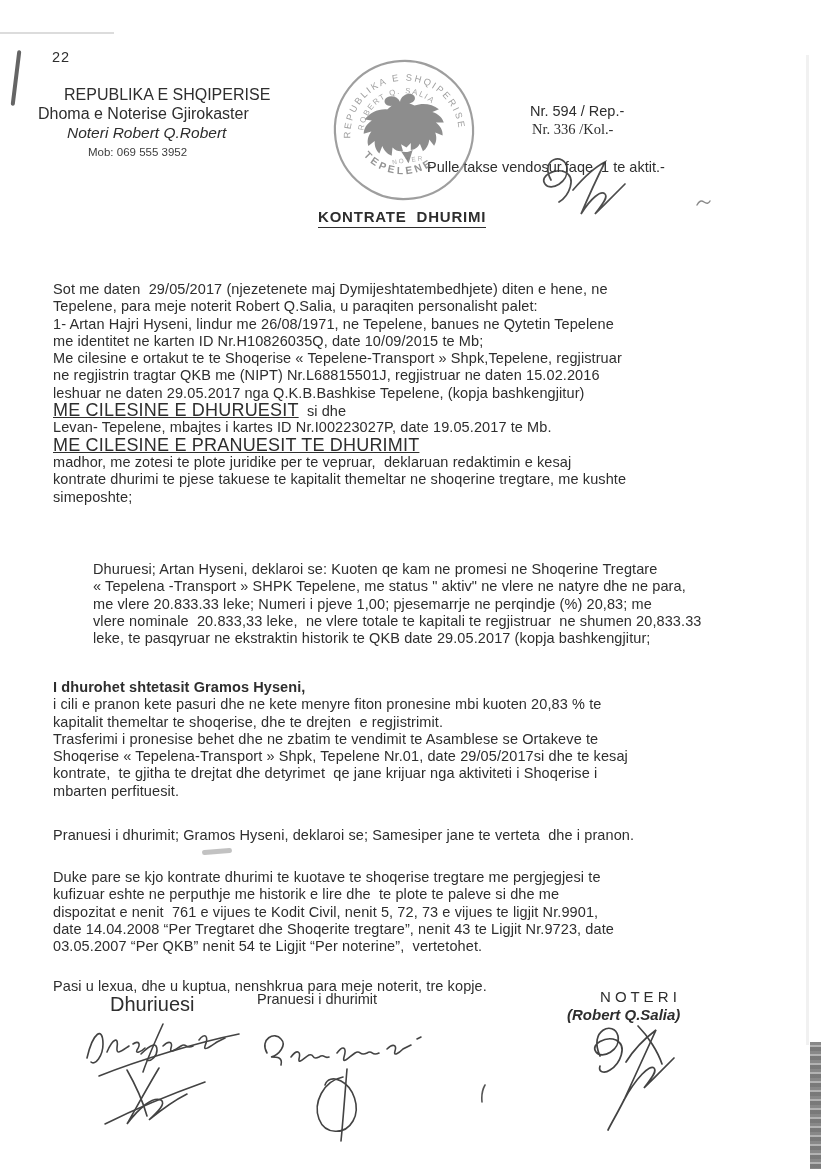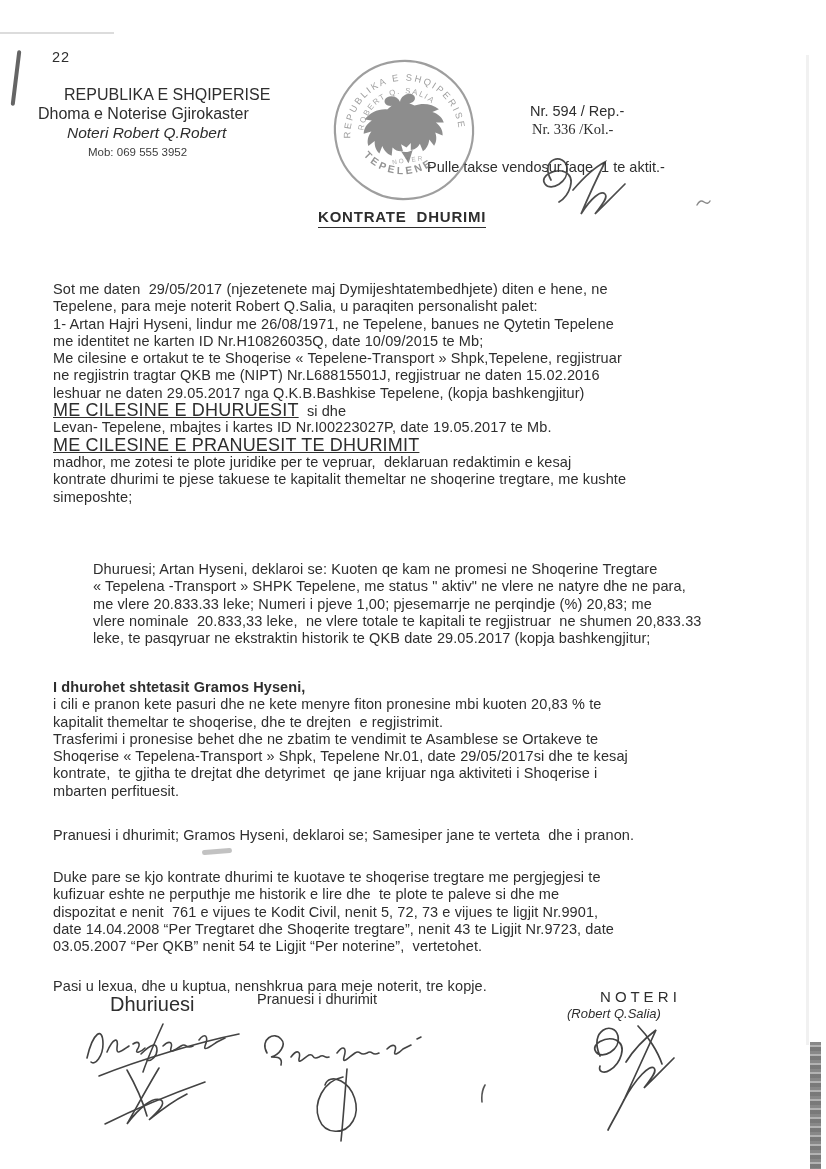--- a/index.html
+++ b/index.html
@@ -27,21 +27,21 @@
   }
   
   .para{position:absolute; left:53px; width:748px;}
   .line{line-height:17.3px; height:17.3px; font-size:14.5px; letter-spacing:.1px; white-space:pre;}
   .line .u{text-decoration:underline; font-size:18px; letter-spacing:.2px;}
   .line .b{font-weight:bold;margin-top:33px;}
   
   .sig-left-label{left:110px; top:977px; font-size:20px;margin-top:16px;}
   .sig-center-label{left:257px; top:991px; font-size:14.5px;}
   .sig-right-title{left:600px; top:988px; font-size:15px; white-space:pre;}
-  .sig-right-name{left:567px; top:1006px; font-size:13px; font-style:italic;}
+  .sig-right-name{left:567px; top:1006px; font-size:15px; font-style:italic;font-weight:bold;}
   
   .pen-mark{left:14px; top:50px; width:4px; height:56px; background:#4a4a4a;
     border-radius:2px; transform:rotate(7deg); opacity:.85;}
   .edge-line{left:0; top:32px; width:114px; height:1.5px; background:#dcdcdc;}
   .smudge{left:202px; top:849px; width:30px; height:5px; background:#8f8f8f;
     opacity:.55; border-radius:3px; transform:rotate(-5deg);}
   .right-binding{left:810px; top:1042px; width:11px; height:127px; opacity:.8;
     background:repeating-linear-gradient(180deg,#6a6a6a 0 3px,#9f9f9f 3px 5px,#585858 5px 9px);}
   .right-streak{left:806px; top:55px; width:3px; height:990px; background:#f1f1f1;}
   svg{display:block;}

